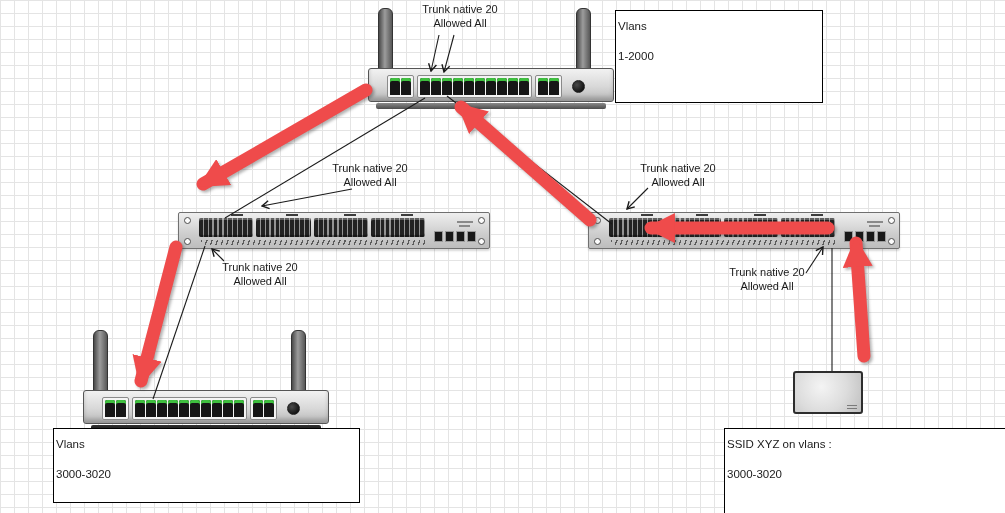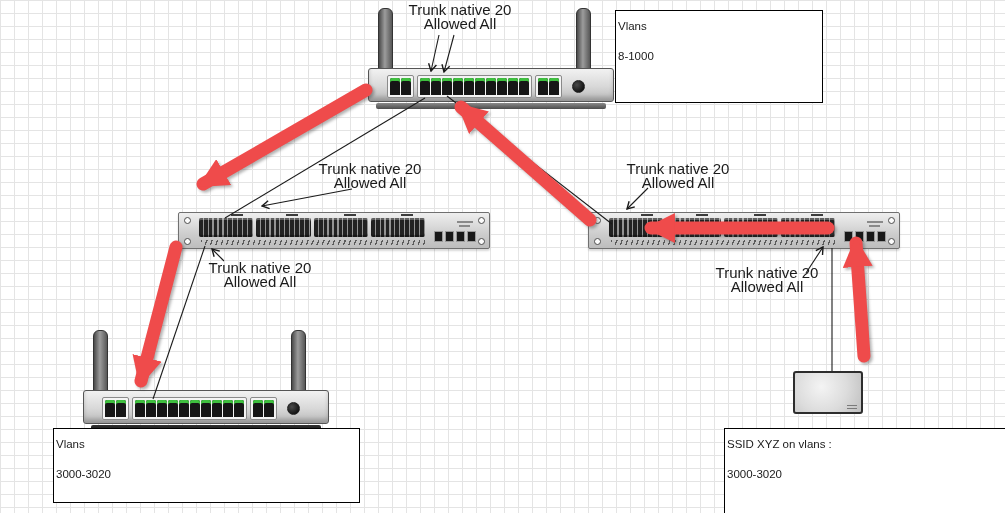--- a/index.html
+++ b/index.html
@@ -6,21 +6,21 @@
   #canvas{
     position:relative;width:1005px;height:513px;overflow:hidden;
     font-family:"Liberation Sans",sans-serif;color:#1a1a1a;
     background-color:#ffffff;
     background-image:
       linear-gradient(to right,#e4e4e4 1px,transparent 1px),
       linear-gradient(to bottom,#e4e4e4 1px,transparent 1px);
     background-size:14px 13px;
   }
   
-  .trunk-label{position:absolute;width:120px;text-align:center;font-size:15px;line-height:13.5px;z-index:9;}
+  .trunk-label{position:absolute;width:120px;text-align:center;font-size:11px;line-height:13.5px;z-index:9;}
   
   .note-box{position:absolute;background:#fff;border:1.5px solid #000;z-index:6;
     padding:8px 2px;font-size:11.5px;line-height:14px;box-sizing:border-box;}
   .note-value{margin-top:16px;}
   
   .router{position:absolute;width:246px;height:103px;z-index:2;}
   .antenna{position:absolute;width:13px;height:70px;top:0;border:1px solid #333;
     border-radius:6px 6px 2px 2px;
     background:linear-gradient(90deg,#4a4a4a,#9c9c9c 45%,#575757);}
   .antenna.left{left:10px;}
@@ -196,21 +196,21 @@
 
   <div class="ap">
     <div class="ap-logo">
         <i></i>
         <i></i>
       </div>
   </div>
 
   <div class="note-box" style="left:615px;top:10px;width:208px;height:93px;">
     <div class="note-title">Vlans</div>
-    <div class="note-value">8-1000</div>
+    <div class="note-value">1-2000</div>
   </div>
 
   <div class="note-box" style="left:53px;top:428px;width:307px;height:75px;">
     <div class="note-title">Vlans</div>
     <div class="note-value">3000-3020</div>
   </div>
 
   <div class="note-box" style="left:678px;top:428px;width:310px;height:97px;margin-left:46px;">
     <div class="note-title">SSID XYZ on vlans :</div>
     <div class="note-value">3000-3020</div>

